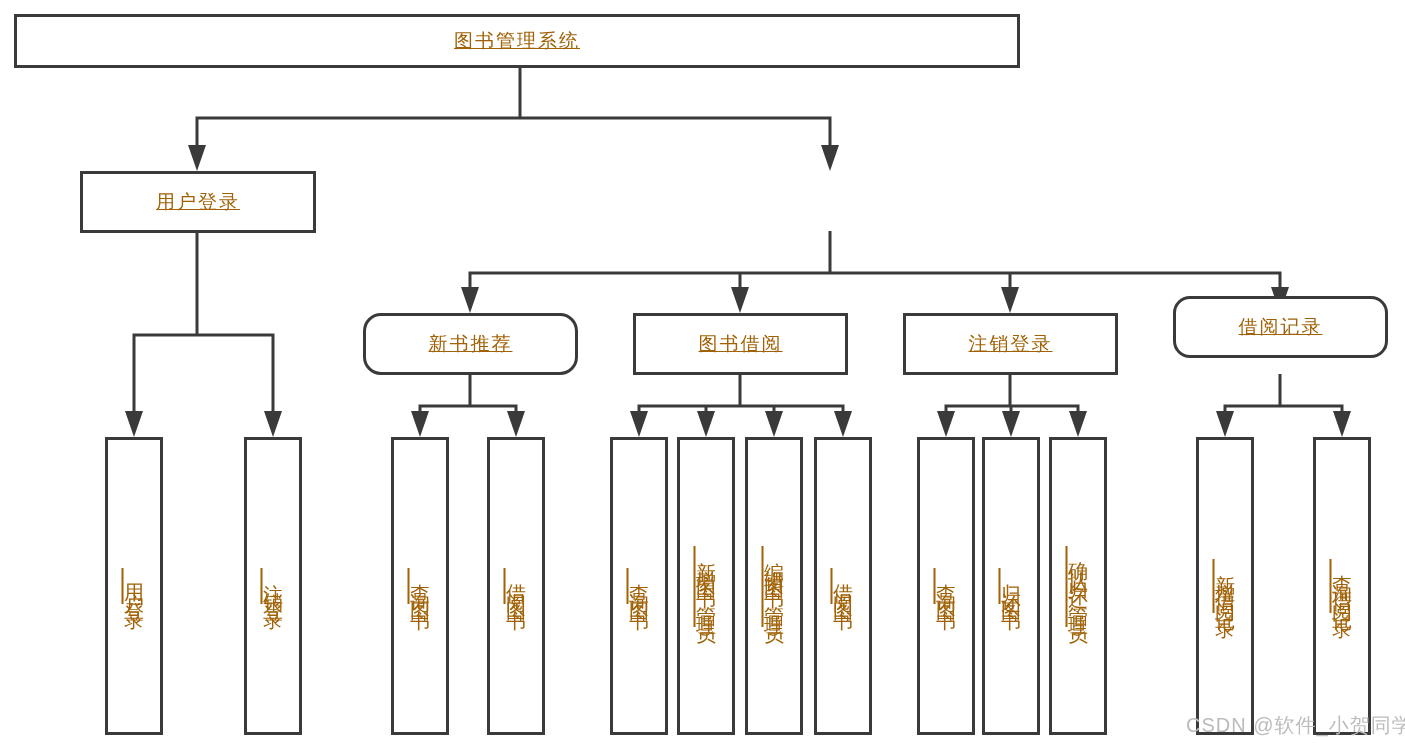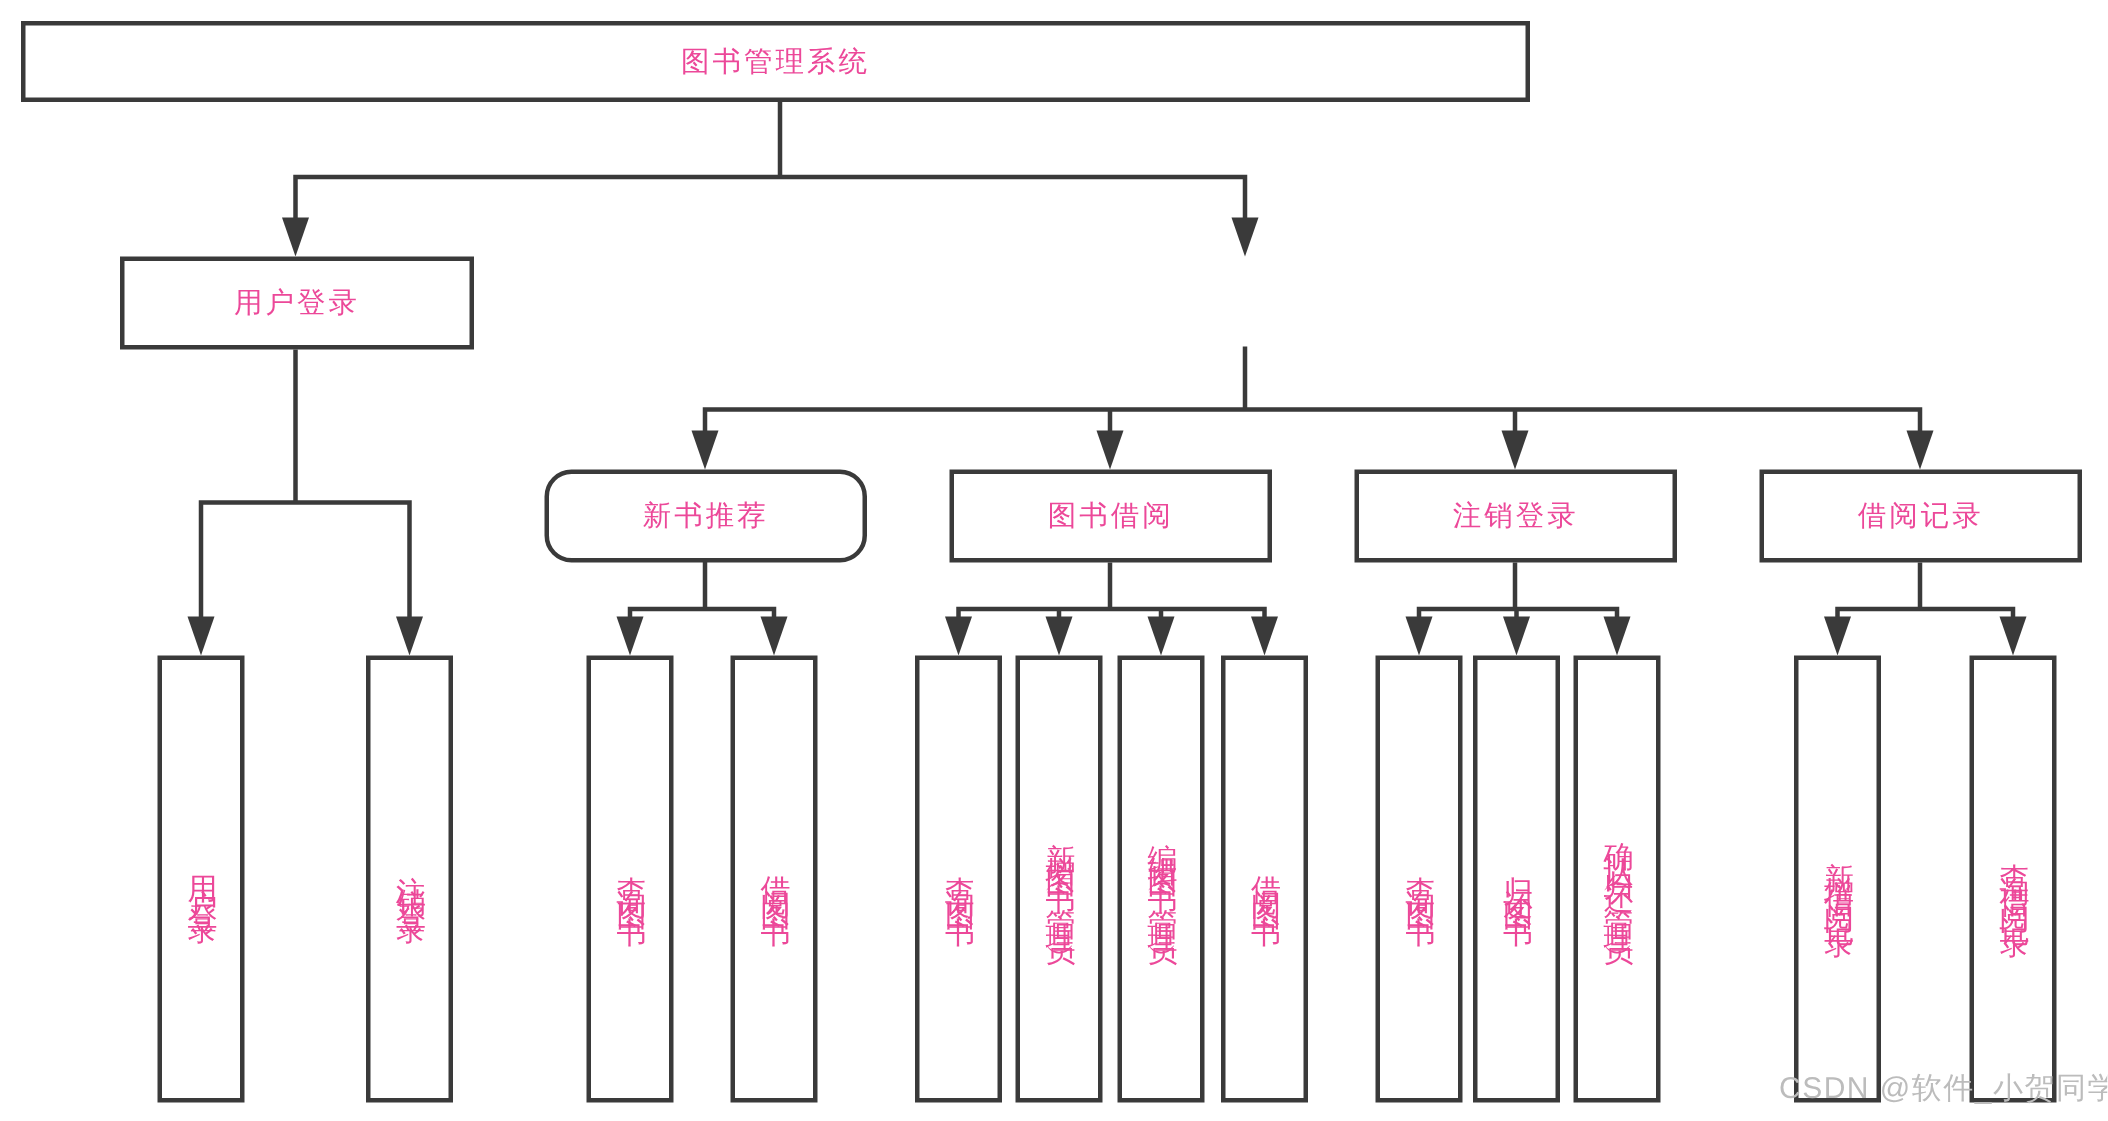--- a/index.html
+++ b/index.html
@@ -15,44 +15,45 @@
     position: absolute;
     left: 0; top: 0;
     width: 1405px;
     height: 747px;
   }
   .node {
     position: absolute;
     box-sizing: border-box;
     background: #ffffff;
     border: 3px solid #3a3a3a;
-    color: #ec4899;
+    color: #a16207;
     display: flex;
     align-items: center;
     justify-content: center;
     text-align: center;
+    text-decoration: underline;
   }
   .node.h {
     font-size: 19px;
     letter-spacing: 2px;
   }
   .node.v {
     writing-mode: vertical-rl;
     font-size: 20px;
     letter-spacing: 9px;
     line-height: 1.05;
   }
   
   .n-root   { left: 14px;  top: 14px;  width: 1006px; height: 54px; }
   .n-ulogin { left: 80px;  top: 171px; width: 236px;  height: 62px; }
   .n-bmgmt  { left: 712px; top: 171px; width: 236px;  height: 62px; }
   .n-nbr    { left: 363px; top: 313px; width: 215px;  height: 62px; border-radius: 18px; }
   .n-bb     { left: 633px; top: 313px; width: 215px;  height: 62px; }
   .n-cb     { left: 903px; top: 313px; width: 215px;  height: 62px; }
-  .n-br     { left: 1173px;top: 313px; width: 215px;  height: 62px; }
+  .n-br     { left: 1173px;top: 296px; width: 215px;  height: 62px; border-radius: 17px; }
   .leaf { top: 437px; width: 58px; height: 298px; }
   .l-login   { left: 105px; }
   .l-logout  { left: 244px; }
   .l-nbr-q   { left: 391px; }
   .l-nbr-b   { left: 487px; }
   .l-bb-q    { left: 610px; }
   .l-bb-a    { left: 677px; letter-spacing: 8px; }
   .l-bb-e    { left: 745px; letter-spacing: 8px; }
   .l-bb-b    { left: 814px; }
   .l-cb-q    { left: 917px; }

